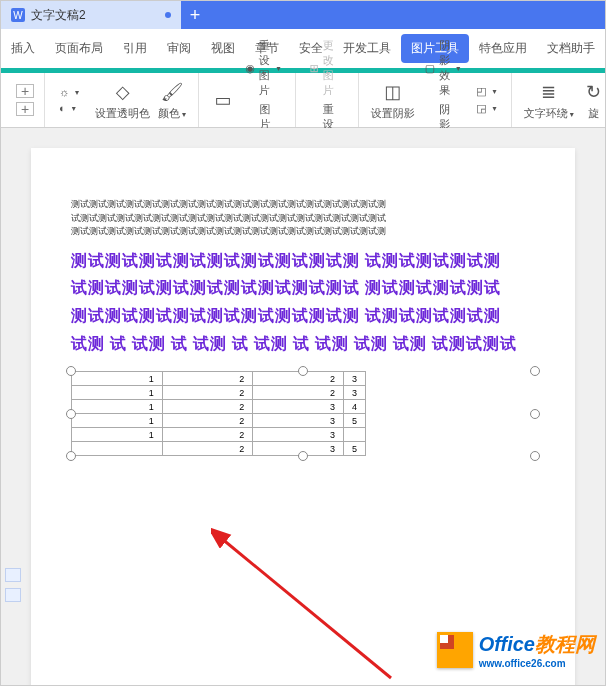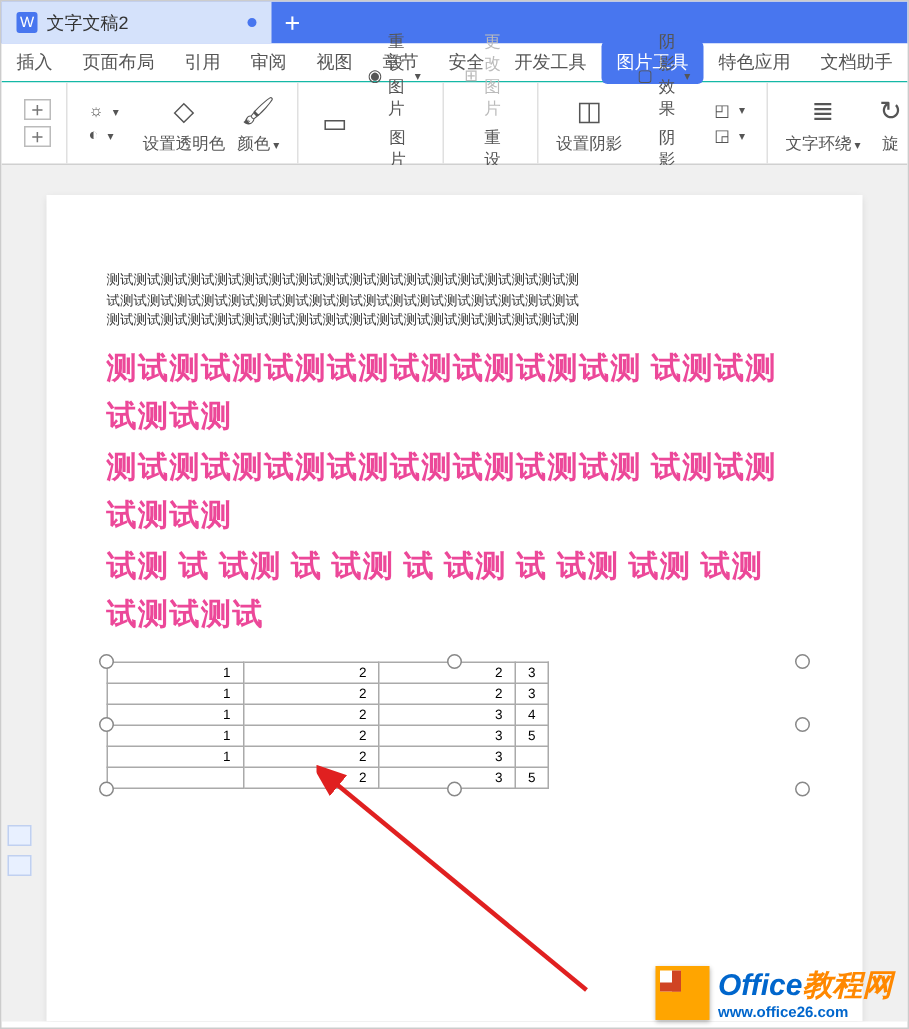--- a/index.html
+++ b/index.html
@@ -4,62 +4,62 @@
   <style>
     * { margin: 0; padding: 0; box-sizing: border-box; }
     body { font-family: "Microsoft YaHei", sans-serif; font-size: 12px; background: #fff; width: 606px; height: 686px; overflow: hidden; position: relative; border: 1px solid #ccc; }
     
     .titlebar { height: 28px; background: #4876ef; display: flex; align-items: center; }
     .tab { background: #d5e2fb; height: 28px; padding: 0 30px 0 10px; display: flex; align-items: center; position: relative; color: #333; min-width: 180px; }
     .tab .doc-icon { width: 14px; height: 14px; background: #4876ef; color: #fff; display: inline-flex; align-items: center; justify-content: center; font-size: 10px; margin-right: 6px; border-radius: 2px; }
     .tab-dot { position: absolute; right: 10px; width: 6px; height: 6px; background: #4876ef; border-radius: 50%; }
     .new-tab { width: 28px; height: 28px; color: #fff; display: flex; align-items: center; justify-content: center; font-size: 18px; cursor: pointer; }
     
-    .menubar { height: 26px; background: #fff; display: flex; align-items: center; border-bottom: 1px solid #14b8a6; }
+    .menubar { height: 44px; background: #fff; display: flex; align-items: center; border-bottom: 5px solid #14b8a6; }
     .menu-item { padding: 6px 10px; color: #555; cursor: pointer; font-size: 12px; }
     .menu-item.active { background: #4876ef; color: #fff; border-radius: 4px; }
     
     .toolbar { height: 55px; background: #fff; border-bottom: 1px solid #d0d0d0; display: flex; align-items: center; padding: 0 5px; }
     .tool-group { display: flex; align-items: center; padding: 0 8px; border-right: 1px solid #e0e0e0; height: 100%; }
     .tool-group:last-child { border-right: none; }
     .tool-btn { display: flex; flex-direction: column; align-items: center; padding: 2px 4px; cursor: pointer; color: #555; }
     .tool-icon { width: 24px; height: 24px; display: flex; align-items: center; justify-content: center; font-size: 18px; }
     .tool-label { font-size: 11px; margin-top: 2px; white-space: nowrap; }
     .tool-btn-sm { display: flex; align-items: center; padding: 2px 6px; cursor: pointer; color: #555; font-size: 11px; gap: 4px; }
     .small-box { width: 18px; height: 14px; border: 1px solid #bbb; display: flex; align-items: center; justify-content: center; font-size: 14px; color: #777; margin: 2px; }
     .stack { display: flex; flex-direction: column; }
     .dropdown-arrow { font-size: 8px; margin-left: 2px; }
     
     .canvas-area { background: #f0f0f0; height: calc(100% - 113px); padding: 20px 30px 0 30px; overflow: hidden; position: relative; }
     .page { background: #fff; width: 100%; height: 100%; box-shadow: 0 2px 5px rgba(0,0,0,0.1); padding: 50px 40px 30px 40px; position: relative; }
     
     .small-text { font-size: 9px; color: #333; line-height: 1.4; word-break: break-all; }
     .small-text p { margin-bottom: 1px; }
-    .large-text { font-size: 20px; font-weight: bold; color: #ec4899; line-height: 1.6; margin-top: 10px; font-family: SimSun, serif; letter-spacing: 1px; }
+    .large-text { font-size: 16px; font-weight: bold; color: #6d28d9; line-height: 1.6; margin-top: 10px; font-family: SimSun, serif; letter-spacing: 1px; }
     .large-text p { margin-bottom: 2px; }
     
     .table-container { position: relative; margin-top: 15px; }
     .data-table { border-collapse: collapse; width: 295px; }
     .data-table td { border: 1px solid #aaa; height: 14px; font-size: 9px; text-align: right; padding: 0 8px; width: 33.3%; }
     .sel-handle { position: absolute; width: 10px; height: 10px; background: #fff; border: 1px solid #888; border-radius: 50%; }
     .h-tl { top: -5px; left: -5px; }
     .h-tm { top: -5px; left: 50%; transform: translateX(-50%); }
     .h-tr { top: -5px; right: -5px; }
     .h-ml { top: 50%; left: -5px; transform: translateY(-50%); }
     .h-mr { top: 50%; right: -5px; transform: translateY(-50%); }
     .h-bl { bottom: -5px; left: -5px; }
     .h-bm { bottom: -5px; left: 50%; transform: translateX(-50%); }
     .h-br { bottom: -5px; right: -5px; }
     
     .side-marker { position: absolute; left: 4px; top: 440px; display: flex; flex-direction: column; gap: 6px; }
     .side-marker div { width: 16px; height: 14px; background: #e8f0ff; border: 1px solid #c0d0f0; }
     
     .arrow { position: absolute; }
     
-    .watermark { position: absolute; bottom: 4px; right: 10px; display: flex; align-items: center; gap: 6px; }
+    .watermark { position: absolute; bottom: 16px; right: 10px; display: flex; align-items: center; gap: 6px; }
     .wm-logo { width: 36px; height: 36px; background: #ffa500; display: flex; align-items: center; justify-content: center; color: #fff; font-weight: bold; font-size: 14px; box-shadow: 0 1px 3px rgba(0,0,0,0.3); position: relative; }
     .wm-logo::before { content: ""; position: absolute; top: 3px; left: 3px; width: 14px; height: 14px; background: #fff; border-bottom: 6px solid #d04423; border-right: 6px solid #d04423; box-sizing: border-box; }
     .wm-text { display: flex; flex-direction: column; }
     .wm-title { font-size: 20px; font-weight: bold; color: #0066cc; font-style: italic; }
     .wm-title .orange { color: #ff8800; }
     .wm-url { font-size: 10px; font-weight: bold; color: #0066cc; }
   </style>
 </head>
 <body>
 
@@ -154,20 +154,21 @@
     <div></div>
   </div>
   <div class="page">
     <div class="small-text">
       <p>测试测试测试测试测试测试测试测试测试测试测试测试测试测试测试测试测试测</p>
       <p>试测试测试测试测试测试测试测试测试测试测试测试测试测试测试测试测试测试</p>
       <p>测试测试测试测试测试测试测试测试测试测试测试测试测试测试测试测试测试测</p>
     </div>
     <div class="large-text">
       <p>测试测试测试测试测试测试测试测试测 试测试测试测试测</p>
+      <p>试测试测试测试测试测试测试测试测试 测试测试测试测试</p>
       <p>测试测试测试测试测试测试测试测试测 试测试测试测试测</p>
       <p>试测 试 试测 试 试测 试 试测 试 试测 试测 试测 试测试测试</p>
     </div>
 
     <div class="table-container">
       <table class="data-table">
         <tbody>
             <tr>
               <td>1</td>
               <td>2</td>

